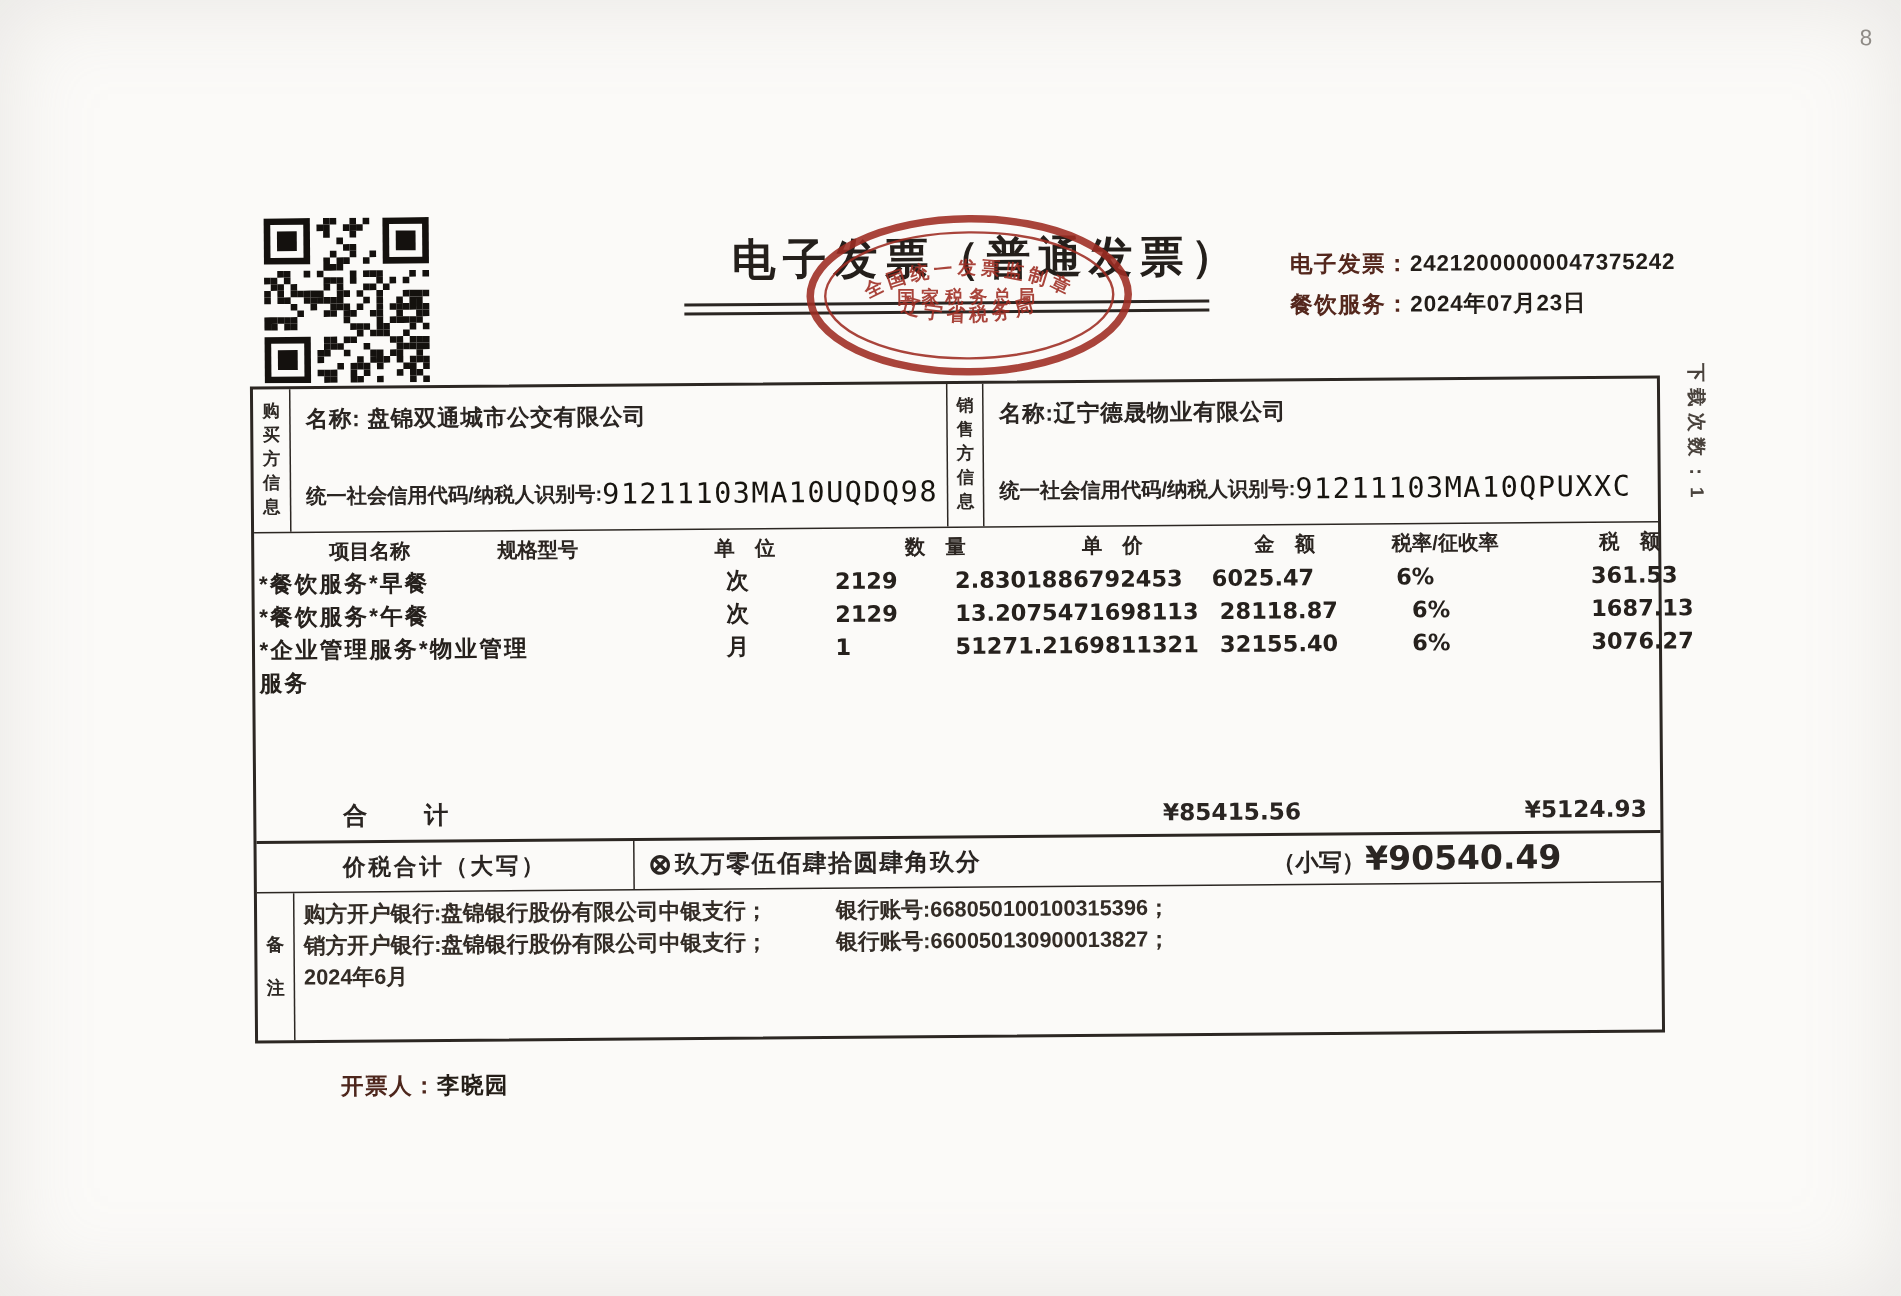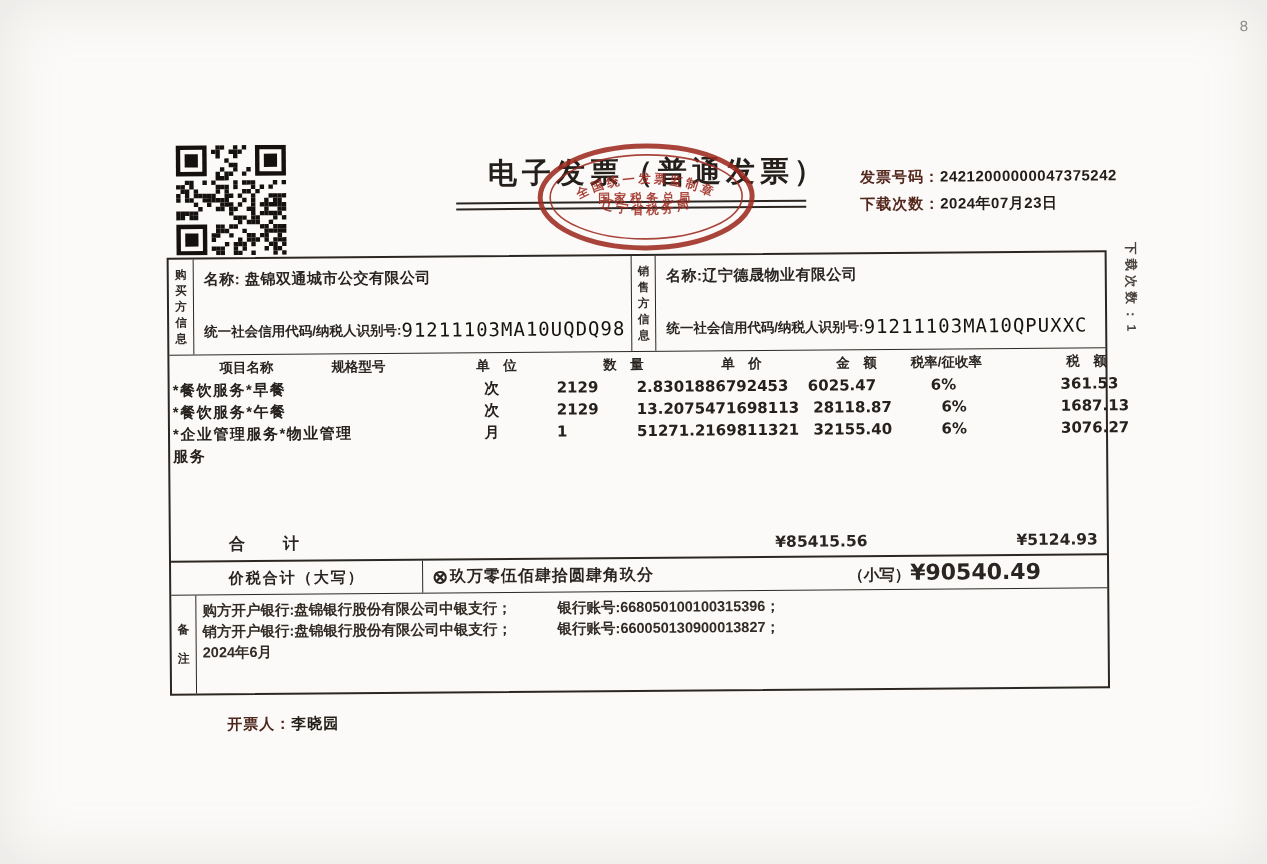--- a/index.html
+++ b/index.html
@@ -58,21 +58,21 @@
   .party-cell .taxid-line { font-size:13.5px; font-weight:700; white-space:nowrap; }
   .party-cell .taxid-value {
     font-family:"DejaVu Sans Mono", monospace; font-size:19px; font-weight:400;
     letter-spacing:1px; color:#17140f; vertical-align:-2px;
   }
   .seller-split { border-left:1.5px solid #2c2723; }
   
   .items-box { position:relative; height:206px; border-top:1.5px solid #2c2723; display:flex; flex-direction:column; }
   .items-header { position:relative; height:20px; margin-top:4px; font-size:13.5px; font-weight:700; color:#2b2521; }
   .items-header span { position:absolute; transform:translateX(-50%); white-space:nowrap; }
-  .h0{left:77px}.h1{left:189px}.h2{left:327px}.h3{left:454px}.h4{left:572px}.h5{left:687px}.h6{left:777px}.h7{left:917px}
+  .h0{left:77px}.h1{left:189px}.h2{left:327px}.h3{left:454px}.h4{left:572px}.h5{left:687px}.h6{left:794px}.h7{left:917px}
   .item-row { display:flex; align-items:flex-start; font-size:15px; font-weight:700; line-height:22px; color:#26211d; }
   .c-name { flex:0 0 197px; padding-left:3px; letter-spacing:1.5px; }
   .c-spec { flex:0 0 60px; }
   .c-unit { flex:0 0 130px; text-align:center; }
   .c-qty  { flex:0 0 80px;  text-align:left; }
   .c-price{ flex:0 0 130px; text-align:right; font-weight:700; }
   .c-amt  { flex:0 0 107px; text-align:center; }
   .c-rate { flex:0 0 96px;  text-align:center; }
   .c-tax  { flex:0 0 130px; text-align:right; padding-right:3px; }
   .num { font-family:"DejaVu Sans", sans-serif; letter-spacing:0; }
@@ -323,24 +323,24 @@
       <path id="arcTop" d="M 33 74 A 84 40 0 0 1 197 74" fill="none"></path>
       <path id="arcBot" d="M 45 52 A 76 36 0 0 0 185 52" fill="none"></path>
     </defs>
     <text font-size="12.5" letter-spacing="3"><textPath href="#arcTop" startOffset="50%" text-anchor="middle">全国统一发票监制章</textPath></text>
     <text x="115" y="62" font-size="12" text-anchor="middle" letter-spacing="4">国家税务总局</text>
     <text font-size="12.5" letter-spacing="3"><textPath href="#arcBot" startOffset="50%" text-anchor="middle">辽宁省税务局</textPath></text>
   </svg>
 
   <div class="meta">
     <div>
-      <span class="lbl">发票号码：</span><span class="val">24212000000047375242</span>
+      <span class="lbl">电子发票：</span><span class="val">24212000000047375242</span>
     </div>
     <div>
-      <span class="lbl">下载次数：</span><span class="val">2024年07月23日</span>
+      <span class="lbl">餐饮服务：</span><span class="val">2024年07月23日</span>
     </div>
   </div>
 
   <span class="corner-mark">8</span>
   <div class="download-note">下载次数：1</div>
 
   <div class="frame">
 
     <div class="party-row">
       <div class="vlabel">

